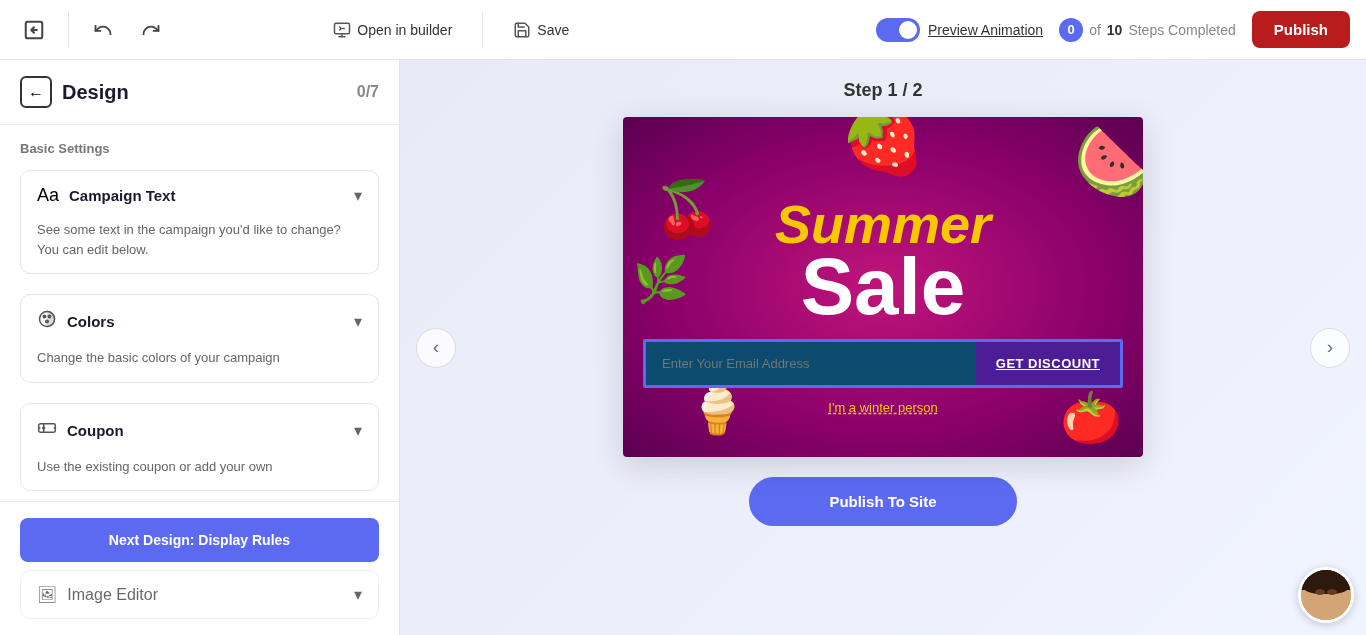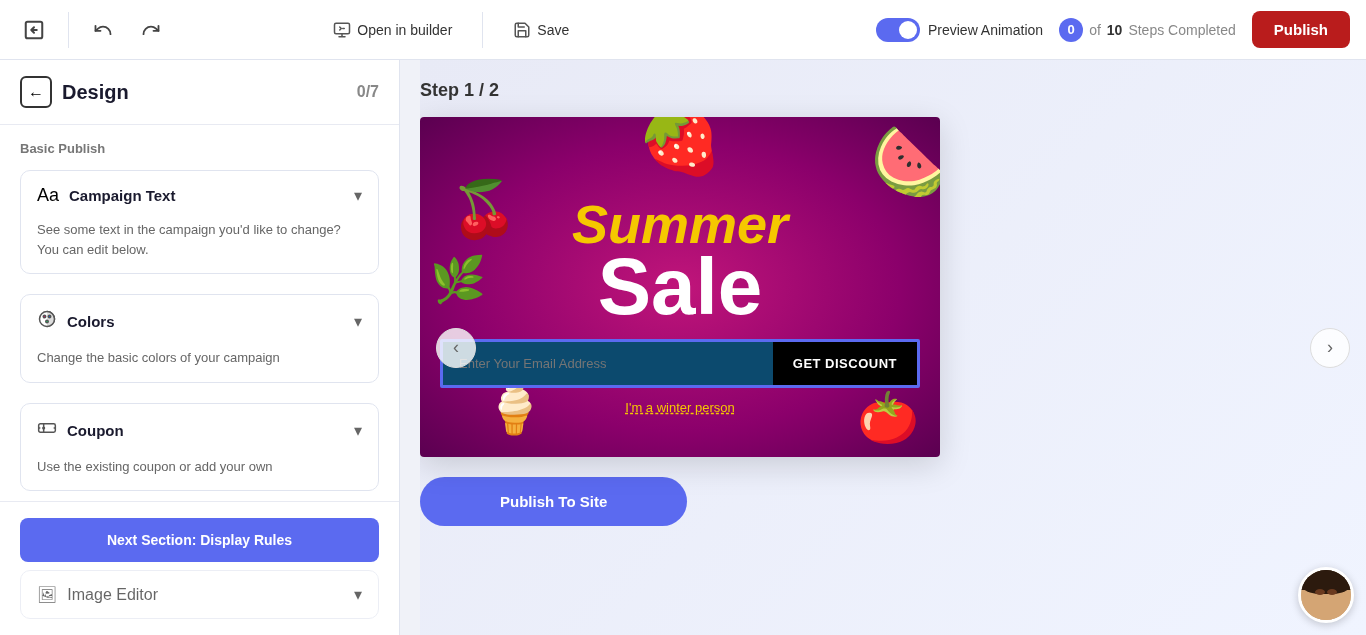--- a/index.html
+++ b/index.html
@@ -24,21 +24,21 @@
     }
 
     .topbar-action-btn {
       display: flex; align-items: center; gap: 6px;
       background: none; border: none; cursor: pointer;
       font-size: 14px; color: #333; font-weight: 500; padding: 6px 10px;
       border-radius: 6px;
     }
     .topbar-action-btn svg { color: #555; }
 
-    .toggle-wrap { display: flex; align-items: center; gap: 8px; font-size: 14px; color: #333; }
+    .toggle-wrap { display: flex; align-items: center; gap: 8px; font-size: 14px; color: #333; text-decoration: underline; }
     .toggle { width: 44px; height: 24px; background: #5b6af0; border-radius: 12px; position: relative; cursor: pointer; }
     .toggle-knob { width: 18px; height: 18px; background: #fff; border-radius: 50%; position: absolute; top: 3px; right: 3px; }
 
     .steps-info { display: flex; align-items: center; gap: 6px; font-size: 14px; color: #888; }
     .steps-num { background: #5b6af0; color: #fff; border-radius: 50%; width: 24px; height: 24px; display: flex; align-items: center; justify-content: center; font-size: 13px; font-weight: 700; }
     .steps-total { font-weight: 700; color: #333; }
 
     .publish-btn {
       background: #b91c1c; color: #fff; border: none; border-radius: 8px;
       padding: 10px 22px; font-size: 15px; font-weight: 600; cursor: pointer;
@@ -93,24 +93,23 @@
 
     .image-editor-item {
       border: 1px solid #e0e4ef; border-radius: 10px;
       display: flex; align-items: center; justify-content: space-between;
       padding: 14px 16px; cursor: pointer; background: #fff; opacity: 0.6;
     }
     .image-editor-left { display: flex; align-items: center; gap: 10px; }
 
     
     .preview-area {
-      flex: 1; display: flex; flex-direction: column; align-items: flex-start;
+      flex: 1; display: flex; flex-direction: column; align-items: center;
       position: relative; background: linear-gradient(135deg, #e8eaf6 0%, #f0f4ff 100%);
       overflow: hidden;
-      margin-left: 20px;
     }
 
     .step-label {
       font-size: 18px; font-weight: 600; color: #333; margin-top: 20px; margin-bottom: 16px;
     }
 
     .preview-nav-btn {
       position: absolute; top: 50%; transform: translateY(-50%);
       background: rgba(255,255,255,0.8); border: 1px solid #ddd; border-radius: 50%;
       width: 40px; height: 40px; display: flex; align-items: center; justify-content: center;
@@ -155,23 +154,24 @@
 
     .popup-form-wrap {
       position: relative; z-index: 3; width: 100%; display: flex;
       border: 3px solid #5b6af0; background: #fff; border-radius: 2px; margin-top: 16px;
     }
     .popup-email-input {
       flex: 1; padding: 14px 16px; border: none; outline: none;
       font-size: 13px; color: #999; background: #0c4a6e;
     }
     .popup-discount-btn {
-      background: #000000; color: #fff; border: none; padding: 14px 20px;
+      background: #4c1d95; color: #fff; border: none; padding: 14px 20px;
       font-size: 13px; font-weight: 800; cursor: pointer; text-transform: uppercase;
       letter-spacing: 0.5px;
+      text-decoration: underline;
     }
 
     .popup-winter-link {
       position: relative; z-index: 2; margin-top: 12px;
       font-size: 13px; color: #f5c800; text-decoration: underline;
       text-decoration-style: dashed; cursor: pointer;
     }
 
     .publish-to-site-btn {
       background: #5b6af0; color: #fff; border: none; border-radius: 30px;
@@ -261,21 +261,21 @@
       <div class="sidebar-header-left">
         <button class="back-btn">
           <span>←</span>
         </button>
         <span class="sidebar-title">Design</span>
       </div>
       <span class="sidebar-count">0/7</span>
     </div>
 
     <div class="sidebar-content">
-      <div class="section-label">Basic Publish</div>
+      <div class="section-label">Basic Settings</div>
 
       <div class="accordion-item">
         <div class="accordion-header">
           <div class="accordion-header-left">
             <span class="accordion-icon">Aa</span>
             <span class="accordion-title">Campaign Text</span>
           </div>
           <span class="accordion-chevron">▾</span>
         </div>
         <div class="accordion-body">
@@ -319,21 +319,21 @@
           <span class="accordion-chevron">▾</span>
         </div>
         <div class="accordion-body">
           Use the existing coupon or add your own
         </div>
       </div>
     </div>
 
     <div class="sidebar-footer">
       <button class="next-section-btn">
-        <span>Next Section: Display Rules</span>
+        <span>Next Design: Display Rules</span>
       </button>
       <div class="image-editor-item">
         <div class="image-editor-left">
           <span>🖼</span>
           <span>Image Editor</span>
         </div>
         <span>▾</span>
       </div>
     </div>
   </div>

